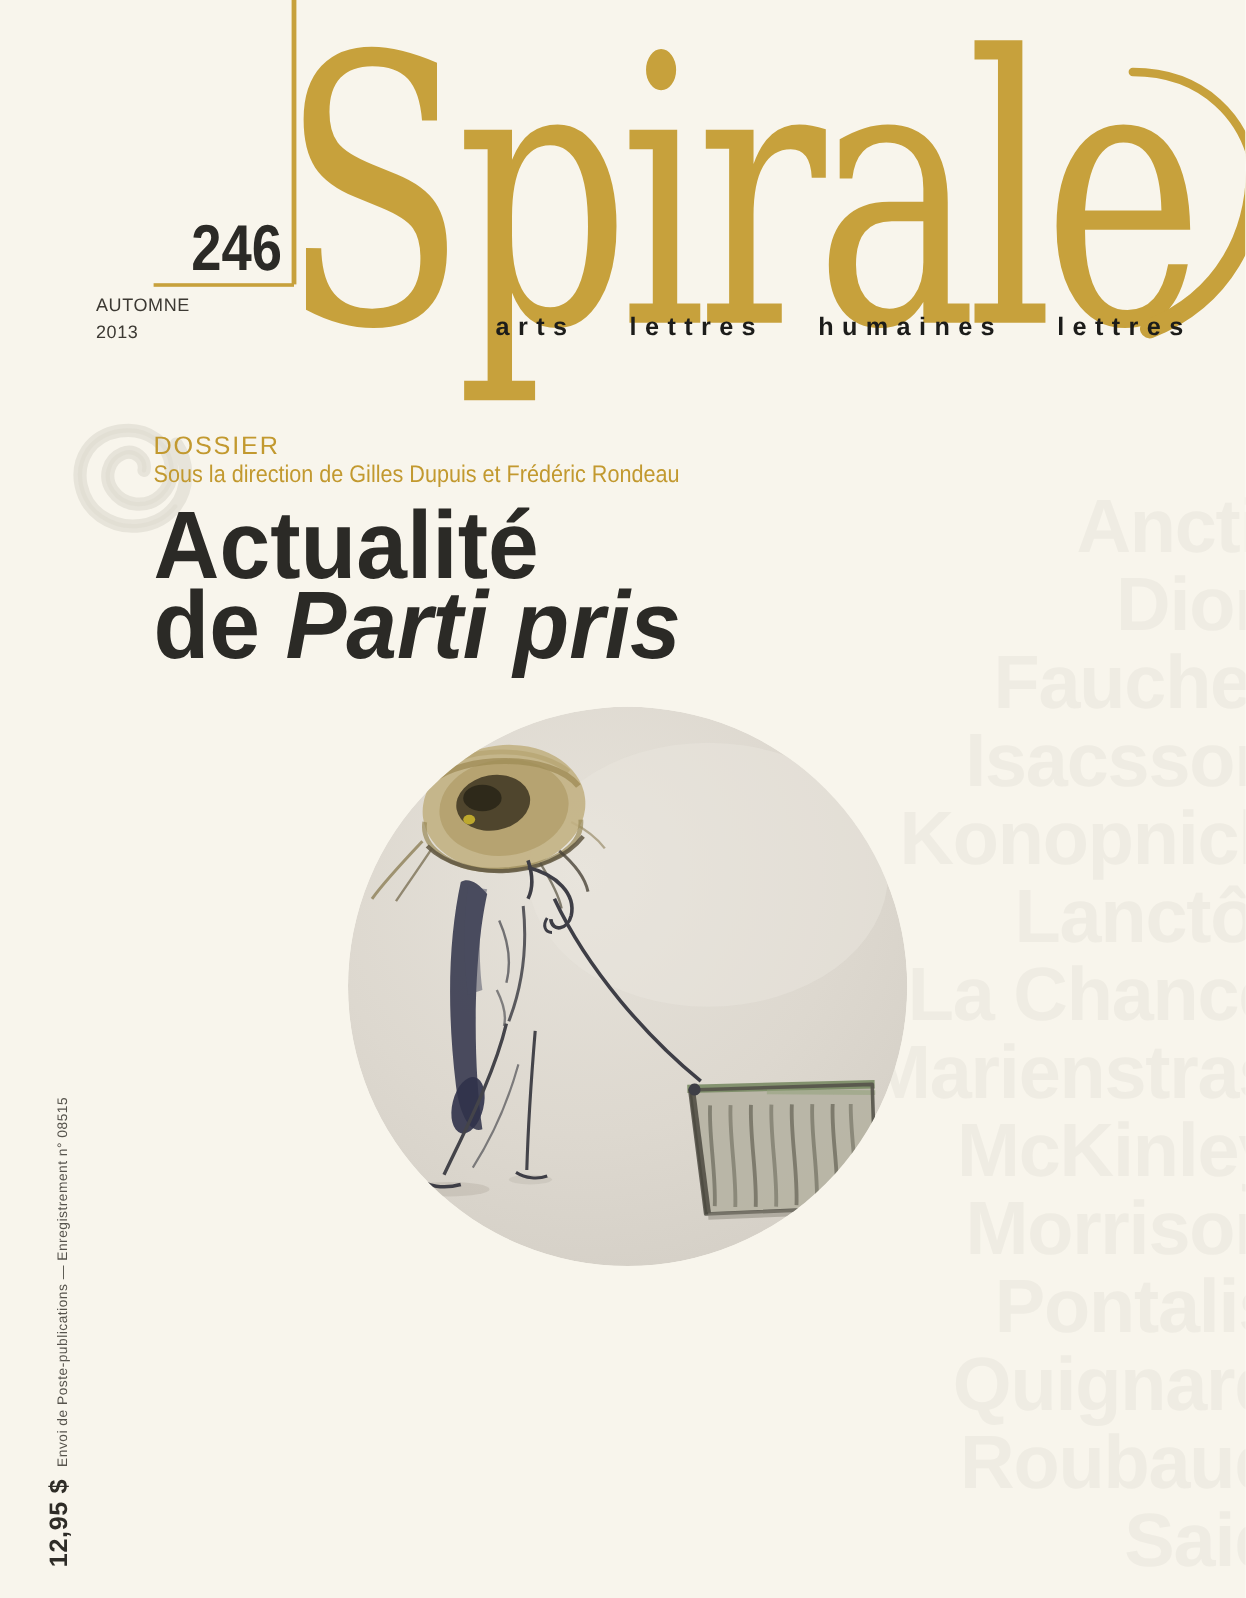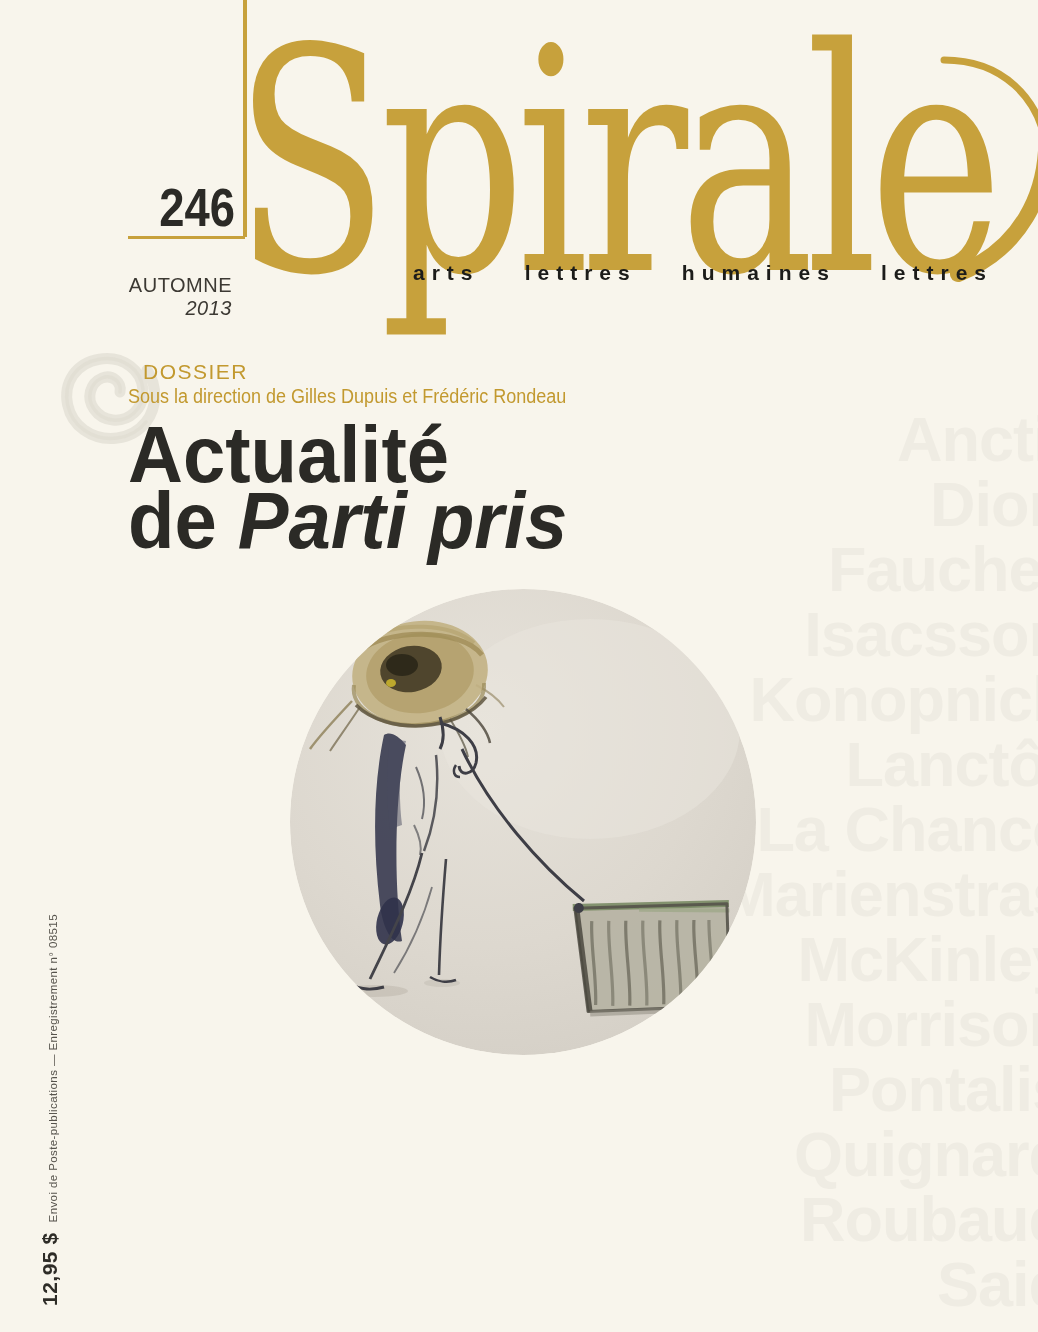--- a/index.html
+++ b/index.html
@@ -32,25 +32,25 @@
     position: absolute; left: 80px; top: 180px; width: 155px;
     text-align: right; font-size: 54px; font-weight: bold; color: #2b2a26;
     line-height: 1; transform: scaleX(.84); transform-origin: right top;
     z-index: 5;
   }
   .issue-rule {
     position: absolute; left: 128px; top: 236px; width: 117px; height: 3px;
     background: #c7a13c; z-index: 5;
   }
   .issue-season, .issue-year {
-    position: absolute; left: 80px; width: 152px; text-align: right;
-    font-size: 20px; color: #3c3933; letter-spacing: .5px; z-index: 5; margin-top: 28px;
+    position: absolute; left: 80px; width: 152px; 
+    font-size: 15px; color: #3c3933; letter-spacing: .5px; z-index: 5;
   }
   .issue-season { top: 246px; }
-  .issue-year   { top: 269px; font-style: italic; }
+  .issue-year   { top: 269px; }
 
   .logo {
     position: absolute; left: 234px; top: 8px;
     font-family: "DejaVu Serif", serif;
     font-size: 310px; line-height: 1; color: #c7a13c;
     letter-spacing: -12px; white-space: nowrap;
     transform: scaleX(.73); transform-origin: left top;
     z-index: 3;
   }
   .swash-svg { position: absolute; left: 0; top: 0; z-index: 3; pointer-events: none; }
@@ -64,21 +64,20 @@
     font-size: 21px; font-weight: bold; color: #1c1c1a; letter-spacing: 7px;
   }
 
   
   .spiral-mark { position: absolute; left: 24px; top: 310px; z-index: 1; }
 
   
   .sec-label {
     font-size: 21px; color: #c2992f; letter-spacing: 1.5px; line-height: 24px;
     white-space: nowrap;
-    margin-left: 15px;
   }
   .sec-byline {
     font-size: 20px; color: #c2992f; line-height: 24px; white-space: nowrap;
     transform: scaleX(.9); transform-origin: left top;
   }
 
   
   .dossier { position: absolute; left: 128px; top: 360px; z-index: 5; }
   .dossier-title {
     margin-top: 14px;

